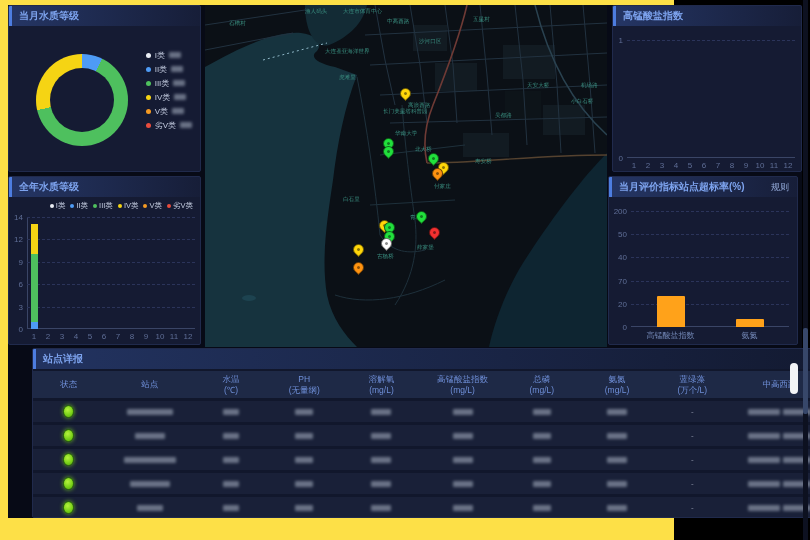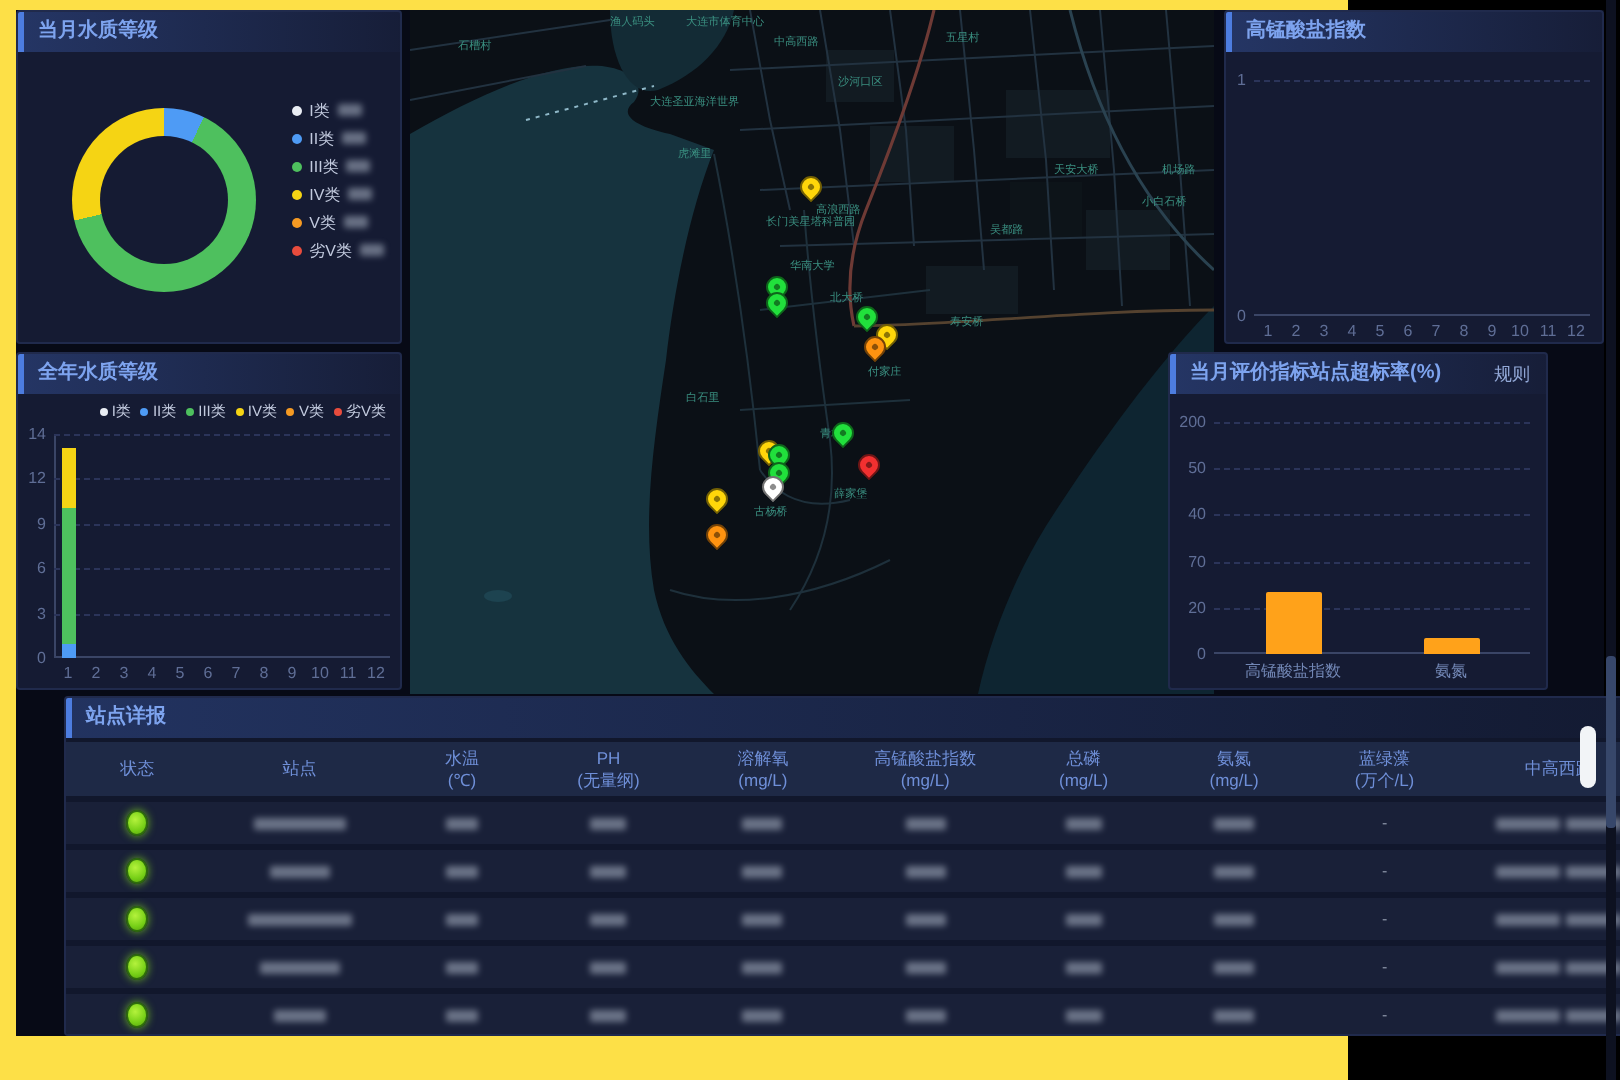--- a/index.html
+++ b/index.html
@@ -39,21 +39,21 @@
 
   
   #panelB { left:0; top:171px; width:193px; height:169px; }
   .hlegend { position:absolute; top:-16px; right:2px; display:flex; }
   .hlegend .li { display:flex; align-items:center; margin-left:5px; }
   .hlegend .lt { font-size:7.5px; color:#c2cade; white-space:nowrap; }
   .hlegend .dot { width:4px; height:4px; margin-right:2px; }
 
   
   #panelC { left:604px; top:0; width:190px; height:167px; }
-  #panelD { left:576px; top:171px; width:190px; height:169px; }
+  #panelD { left:600px; top:171px; width:190px; height:169px; }
   .vbar { position:absolute; bottom:0; border-radius:1px 1px 0 0; }
   .vbar .cat { position:absolute; top:100%; margin-top:3px; left:50%; transform:translateX(-50%); font-size:8px; color:#7287b5; white-space:nowrap; }
 
   
   #map { position:absolute; left:197px; top:0; width:402px; height:342px; background:#0b1016; overflow:hidden; }
   .mlabel { position:absolute; font-size:9px; color:#3a8f80; transform:scale(.62); transform-origin:left top; white-space:nowrap; }
   .pin { position:absolute; width:11px; height:11px; border-radius:50% 50% 50% 0;
          transform:rotate(-45deg); border:1px solid rgba(0,0,0,.55); }
   .pin::after { content:""; position:absolute; left:3.2px; top:3.2px; width:3px; height:3px; border-radius:50%; background:rgba(0,0,0,.45); }
 

